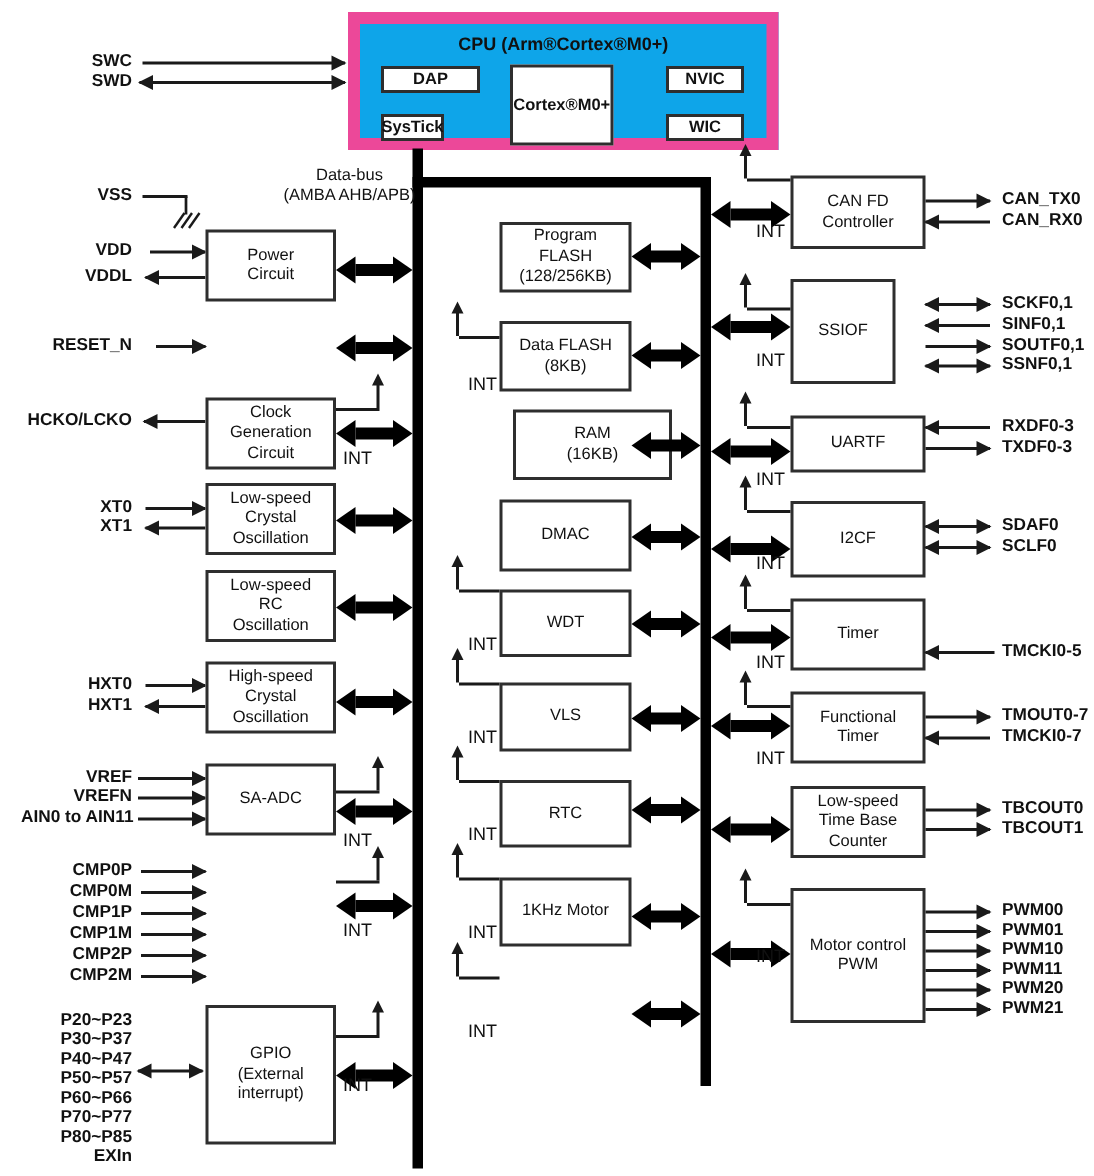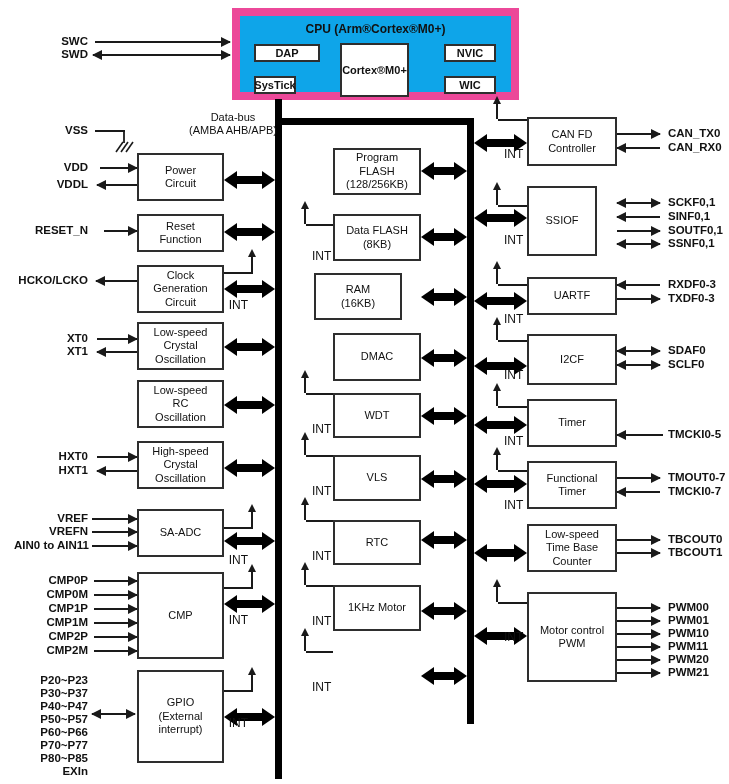--- a/index.html
+++ b/index.html
@@ -113,36 +113,33 @@
   <div class="wire ar" style="left:94px;top:580px;width:43px;"></div>
   <div class="wire ar" style="left:94px;top:594px;width:43px;"></div>
   <div class="wire ar" style="left:94px;top:608px;width:43px;"></div>
   <div class="wire ar" style="left:94px;top:622px;width:43px;"></div>
   <div class="wire ar" style="left:94px;top:636px;width:43px;"></div>
   <div class="wire ar" style="left:94px;top:650px;width:43px;"></div>
   <div class="wire al ar" style="left:92px;top:713px;width:43px;"></div>
 
   <div class="blk" style="left:137px;top:153px;width:87px;height:48px;">Power
 Circuit</div>
-  <div class="blk" style="left:137px;top:214px;width:87px;height:38px;">Reset
-Function</div>
   <div class="blk" style="left:137px;top:265px;width:87px;height:48px;">Clock
 Generation
 Circuit</div>
   <div class="blk" style="left:137px;top:322px;width:87px;height:48px;">Low-speed
 Crystal
 Oscillation</div>
   <div class="blk" style="left:137px;top:380px;width:87px;height:48px;">Low-speed
 RC
 Oscillation</div>
   <div class="blk" style="left:137px;top:441px;width:87px;height:48px;">High-speed
 Crystal
 Oscillation</div>
   <div class="blk" style="left:137px;top:509px;width:87px;height:48px;">SA-ADC</div>
-  <div class="blk" style="left:137px;top:572px;width:87px;height:87px;">CMP</div>
   <div class="blk" style="left:137px;top:670px;width:87px;height:93px;">GPIO
 (External interrupt)</div>
 
   <div class="fat" style="left:237px;top:176px;width:25px;"></div>
   <div class="fat" style="left:237px;top:228px;width:25px;"></div>
   <div class="fat" style="left:237px;top:285px;width:25px;"></div>
   <div class="fat" style="left:237px;top:343px;width:25px;"></div>
   <div class="fat" style="left:237px;top:401px;width:25px;"></div>
   <div class="fat" style="left:237px;top:464px;width:25px;"></div>
   <div class="fat" style="left:237px;top:537px;width:25px;"></div>
@@ -160,21 +157,21 @@
   <div class="intl" style="left:217px;top:568px;width:31px;text-align:right;">INT</div>
   <div class="ih" style="left:224px;top:690px;width:29px;"></div>
   <div class="iv" style="left:251px;top:674px;height:16px;"></div>
   <div class="intl" style="left:217px;top:671px;width:31px;text-align:right;">INT</div>
 
   <div class="blk" style="left:333px;top:148px;width:88px;height:47px;">Program
 FLASH
 (128/256KB)</div>
   <div class="blk" style="left:333px;top:214px;width:88px;height:47px;">Data FLASH
 (8KB)</div>
-  <div class="blk" style="left:314px;top:273px;width:88px;height:47px;">RAM
+  <div class="blk" style="left:342px;top:273px;width:106px;height:47px;">RAM
 (16KB)</div>
   <div class="blk" style="left:333px;top:333px;width:88px;height:48px;">DMAC</div>
   <div class="blk" style="left:333px;top:393px;width:88px;height:45px;">WDT</div>
   <div class="blk" style="left:333px;top:455px;width:88px;height:46px;">VLS</div>
   <div class="blk" style="left:333px;top:520px;width:88px;height:45px;">RTC</div>
   <div class="blk" style="left:333px;top:585px;width:88px;height:46px;">1KHz Motor</div>
 
   <div class="fat" style="left:434px;top:167px;width:20px;"></div>
   <div class="fat" style="left:434px;top:233px;width:20px;"></div>
   <div class="fat" style="left:434px;top:293px;width:20px;"></div>

